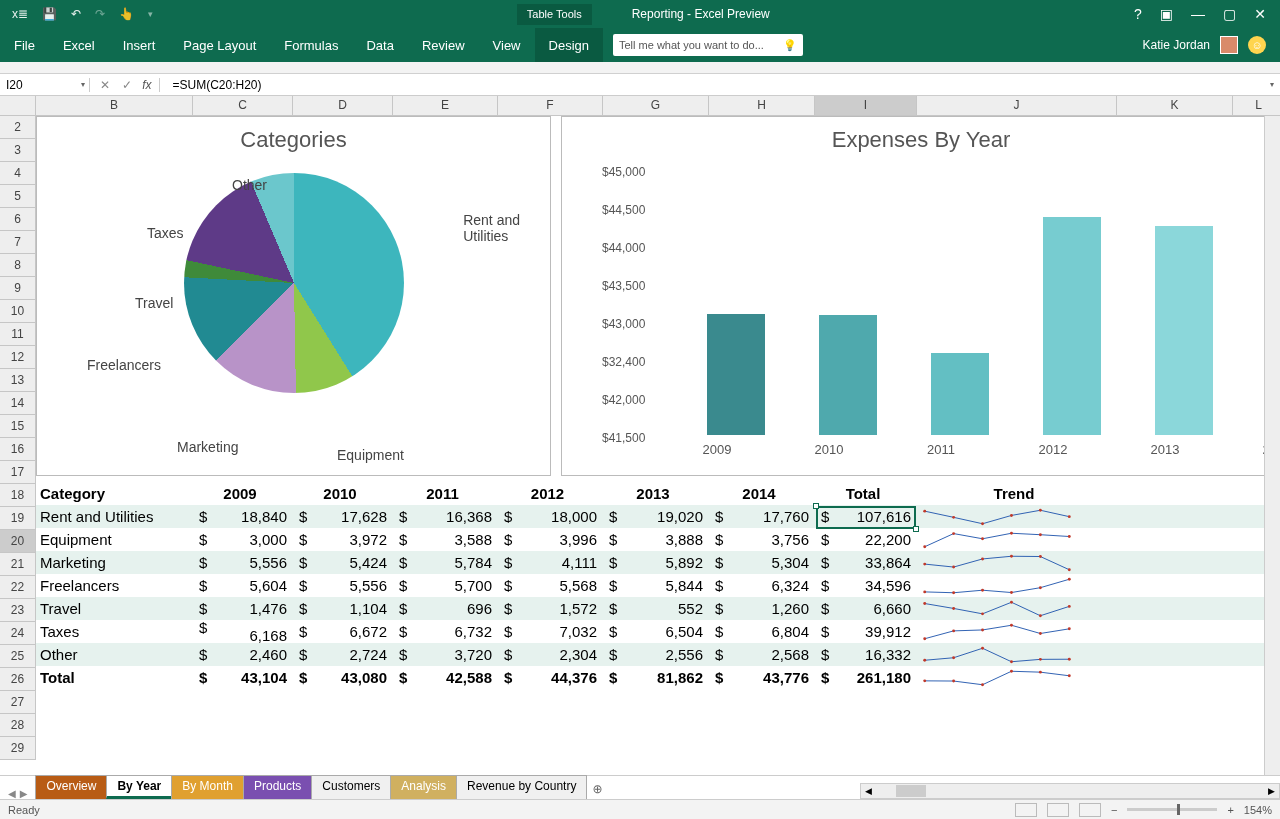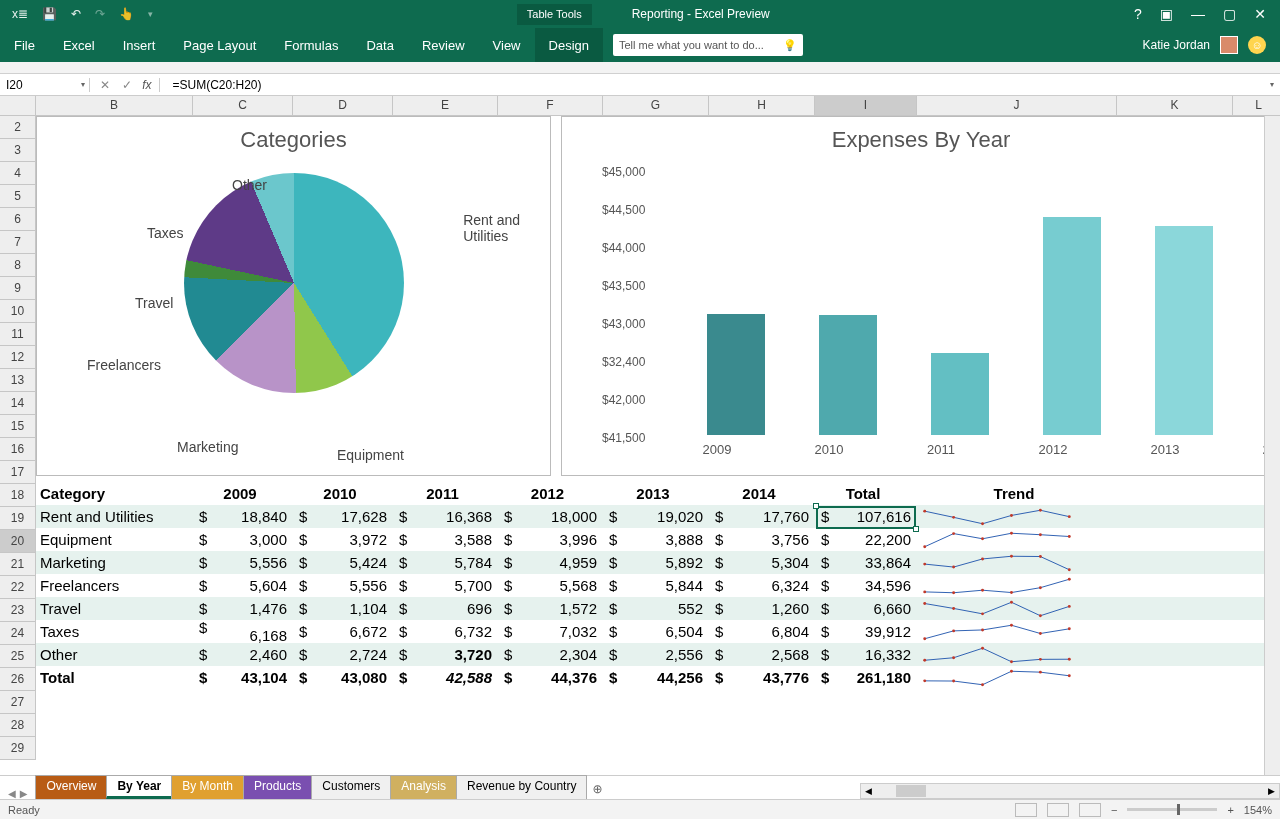--- a/index.html
+++ b/index.html
@@ -360,21 +360,21 @@
           <div class="c" style="width: 100px; display: flex;">
             <span style="padding-left:6px;">$</span>
             <span style="margin-left:auto;">5,424</span>
           </div>
           <div class="c" style="width: 105px; display: flex;">
             <span style="padding-left:6px;">$</span>
             <span style="margin-left:auto;">5,784</span>
           </div>
           <div class="c" style="width: 105px; display: flex;">
             <span style="padding-left:6px;">$</span>
-            <span style="margin-left:auto;">4,959</span>
+            <span style="margin-left:auto;">4,111</span>
           </div>
           <div class="c" style="width: 106px; display: flex;">
             <span style="padding-left:6px;">$</span>
             <span style="margin-left:auto;">5,892</span>
           </div>
           <div class="c" style="width: 106px; display: flex;">
             <span style="padding-left:6px;">$</span>
             <span style="margin-left:auto;">5,304</span>
           </div>
           <div class="c" style="width: 102px; display: flex;">
@@ -524,21 +524,21 @@
           <div class="c" style="width: 100px; display: flex;">
             <span style="padding-left:6px;">$</span>
             <span style="margin-left:auto;">2,460</span>
           </div>
           <div class="c" style="width: 100px; display: flex;">
             <span style="padding-left:6px;">$</span>
             <span style="margin-left:auto;">2,724</span>
           </div>
           <div class="c" style="width: 105px; display: flex;">
             <span style="padding-left:6px;">$</span>
-            <span style="margin-left:auto;font-weight:bold;">3,720</span>
+            <span style="margin-left:auto;">3,720</span>
           </div>
           <div class="c" style="width: 105px; display: flex;">
             <span style="padding-left:6px;">$</span>
             <span style="margin-left:auto;">2,304</span>
           </div>
           <div class="c" style="width: 106px; display: flex;">
             <span style="padding-left:6px;">$</span>
             <span style="margin-left:auto;">2,556</span>
           </div>
           <div class="c" style="width: 106px; display: flex;">
@@ -566,29 +566,29 @@
           <div class="c" style="width: 100px; display: flex;">
             <span style="padding-left:6px;">$</span>
             <span style="margin-left:auto;">43,104</span>
           </div>
           <div class="c" style="width: 100px; display: flex;">
             <span style="padding-left:6px;">$</span>
             <span style="margin-left:auto;">43,080</span>
           </div>
           <div class="c" style="width: 105px; display: flex;">
             <span style="padding-left:6px;">$</span>
-            <span style="margin-left:auto;font-style:italic;">42,588</span>
+            <span style="margin-left:auto;">42,588</span>
           </div>
           <div class="c" style="width: 105px; display: flex;">
             <span style="padding-left:6px;">$</span>
             <span style="margin-left:auto;">44,376</span>
           </div>
           <div class="c" style="width: 106px; display: flex;">
             <span style="padding-left:6px;">$</span>
-            <span style="margin-left:auto;">44,256</span>
+            <span style="margin-left:auto;">81,862</span>
           </div>
           <div class="c" style="width: 106px; display: flex;">
             <span style="padding-left:6px;">$</span>
             <span style="margin-left:auto;">43,776</span>
           </div>
           <div class="c" style="width: 102px; display: flex;">
             <span style="padding-left:6px;">$</span>
             <span style="margin-left:auto;">261,180</span>
           </div>
           <div class="c" style="width: 200px; text-align: center;">

